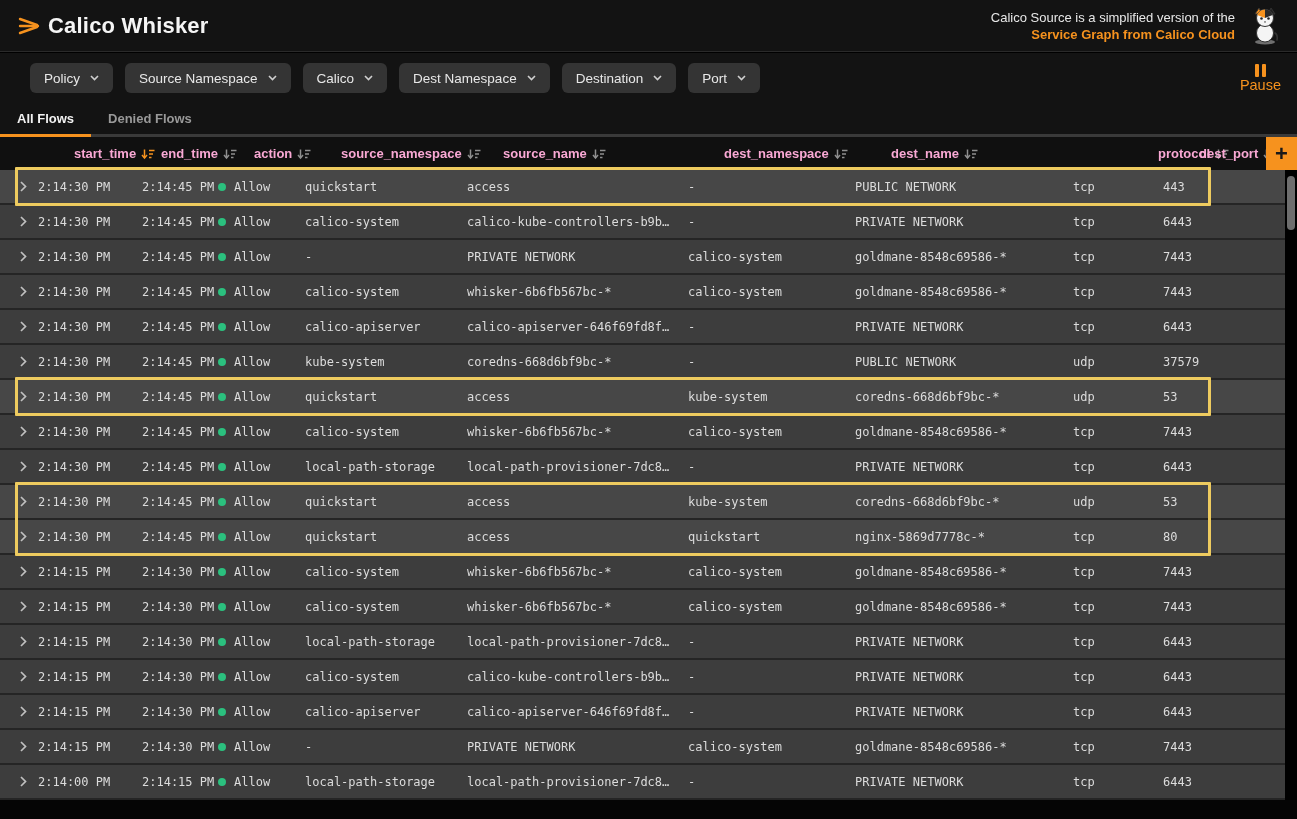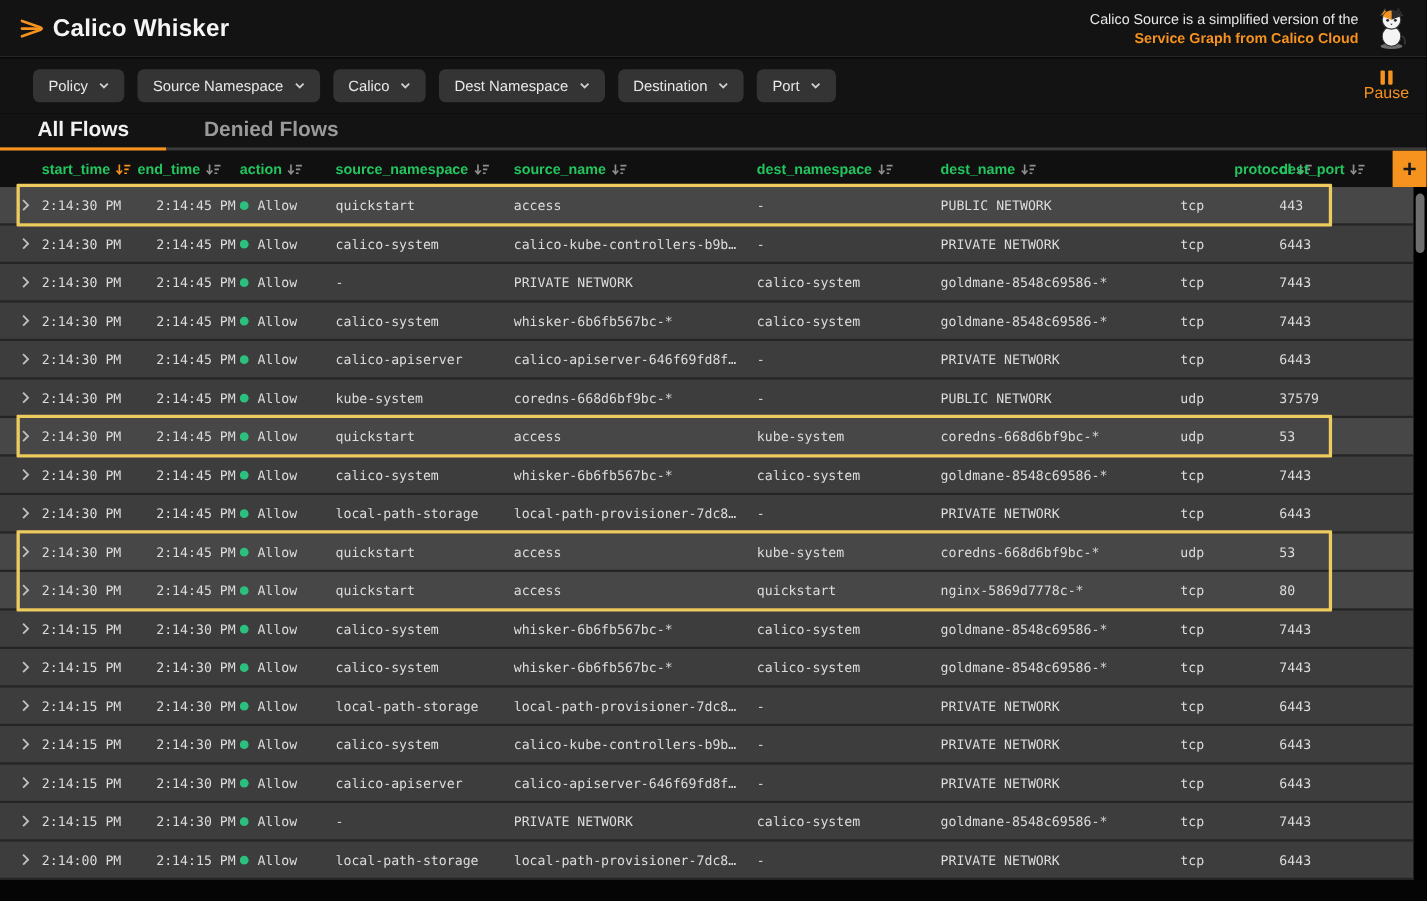--- a/index.html
+++ b/index.html
@@ -25,29 +25,29 @@
   .fbtn svg { display:block; }
   .spacer { flex:1; }
   .pause-btn { display:inline-flex; align-items:center; gap:0; background:none; border:none;
     color:#f6921e; font-family:"Liberation Sans", sans-serif; font-size:14.5px; cursor:pointer;flex-direction:column; }
   .pause-icon { display:inline-flex; gap:3px; }
   .pause-icon i { display:block; width:4px; height:13px; background:#f6921e; border-radius:1px; }
 
   
   .tabsbar { position:absolute; left:0; top:103px; width:1297px; height:34px;
     background:#131313; display:flex; align-items:stretch; border-bottom:3px solid #3a3a3a; }
-  .tab { position:relative; display:flex; align-items:center; padding:0 34px;
-    font-size:19px; font-weight:bold; color:#999; cursor:pointer; }
+  .tab { position:relative; display:flex; align-items:center; padding:0 17px;
+    font-size:13px; font-weight:bold; color:#999; cursor:pointer; }
   .tab.active { color:#f2f2f2; }
   .tab.active::after { content:""; position:absolute; left:0; right:0; bottom:-3px; height:3px; background:#f6921e; }
 
   
   .thead { position:absolute; left:0; top:137px; width:1297px; height:33px; background:#101010; }
   .th { position:absolute; top:0; height:33px; display:flex; align-items:center; gap:5px;
-    color:#22c55e; font-size:13px; font-weight:bold; cursor:pointer; white-space:nowrap; }
+    color:#f9a8d4; font-size:13px; font-weight:bold; cursor:pointer; white-space:nowrap;margin-left:36px; }
   .sort-icon { color:#8f8f8f; flex:none; }
   .sort-icon.active { color:#f6921e; }
   .add-col-btn { position:absolute; right:0; top:0; width:31px; height:33px; background:#f6921e;
     border:none; color:#191919; font-size:22px; font-weight:bold; line-height:1; cursor:pointer;
     display:flex; align-items:center; justify-content:center; font-family:"Liberation Sans", sans-serif; }
 
   .rows { position:absolute; left:0; top:170px; width:1053px; height:630px; }
   .row { position:relative; width:1285px; height:35px; background:#3d3d3d; border-bottom:2px solid #252525; }
   .row.hl { background:#474747; }
   .cell { position:absolute; top:0; height:33px; display:flex; align-items:center;

